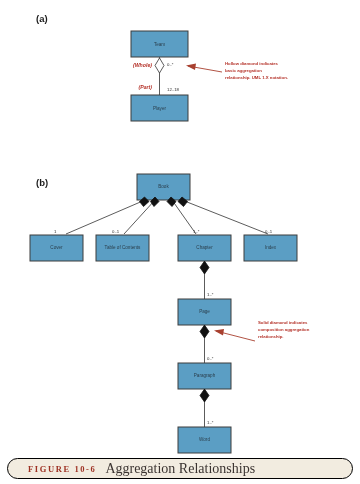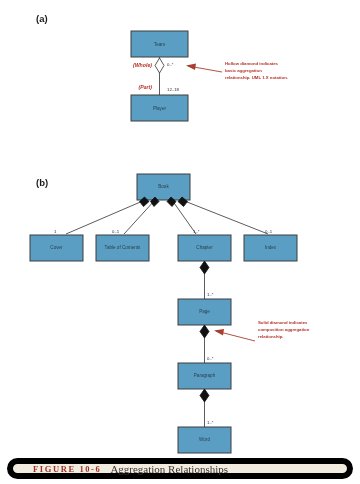--- a/index.html
+++ b/index.html
@@ -99,37 +99,37 @@
 
   
   #caption-bar {
     position: absolute;
     left: 7px;
     top: 458px;
     width: 346px;
     height: 21px;
     box-sizing: border-box;
     background: #f2ece0;
-    border: 6px solid #000000;
+    border: 1px solid #000000;
     border-radius: 11px;
     display: flex;
     align-items: center;
     padding-left: 20px;
   }
   #caption-figno {
     font-family: "Liberation Serif", serif;
     font-size: 8.5px;
     font-weight: bold;
     letter-spacing: 1.6px;
     color: #9d3022;
     white-space: nowrap;
   }
   #caption-title {
     font-family: "Liberation Serif", serif;
-    font-size: 11px;
+    font-size: 14px;
     color: #3a3330;
     margin-left: 9px;
     white-space: nowrap;
   }
 </style>
 </head>
 <body>
 
 <div id="figure-root">
 

